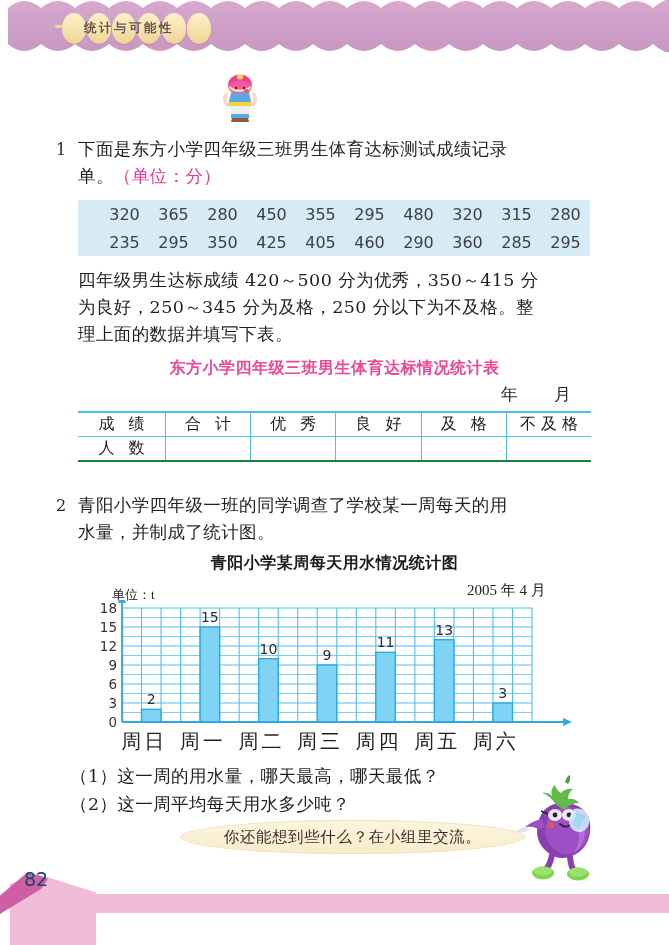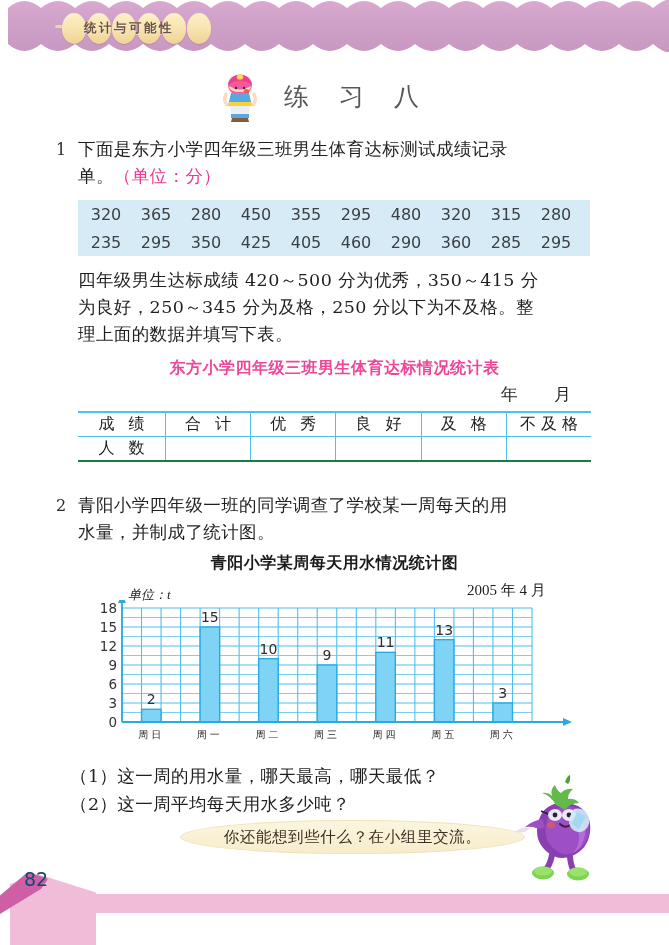--- a/index.html
+++ b/index.html
@@ -74,21 +74,21 @@
   }
   .pink{color:#e8388f;}
 
   
   #score-strip{
     position:absolute;left:78px;top:200px;width:512px;height:56px;
     background:#d7ebf6;
   }
   #score-strip .srow{
     display:flex;height:28px;align-items:center;
-    padding-left:3px;
+    padding-left:22px;
   }
   #score-strip .cell{
     width:50px;text-align:center;
     font-family:"DejaVu Sans","Liberation Sans",sans-serif;
     font-size:16px;color:#3c4144;
   }
 
   
   #stats-table-title{
     position:absolute;left:0;top:358px;width:669px;text-align:center;
@@ -118,32 +118,32 @@
   #chart-title{
     position:absolute;left:0;top:553px;width:669px;text-align:center;
     font-family:"DejaVu Sans","Liberation Sans",sans-serif;
     font-size:16px;font-weight:bold;color:#1b1b1b;letter-spacing:.5px;
   }
   #chart-date{
     position:absolute;left:467px;top:581px;
     font-size:15px;color:#222;
   }
   #chart-unit{
-    position:absolute;left:128px;top:586px;
-    font-size:13px;color:#222;font-style:italic;
+    position:absolute;left:112px;top:586px;
+    font-size:13px;color:#222;
   }
   #chart-area{position:absolute;left:95px;top:600px;width:480px;height:145px;}
   .ylab{
     position:absolute;width:22px;text-align:right;
     font-family:"DejaVu Sans","Liberation Sans",sans-serif;
     font-size:13.5px;color:#333;
   }
   .xlab{
-    position:absolute;top:128px;width:60px;text-align:center;
-    font-size:10px;color:#1f1f1f;letter-spacing:3px;
+    position:absolute;top:128px;width:60px;
+    font-size:20px;color:#1f1f1f;letter-spacing:3px;
   }
   .barval{
     position:absolute;width:40px;text-align:center;
     font-family:"DejaVu Sans","Liberation Sans",sans-serif;
     font-size:14px;color:#2e2e2e;
   }
 
   
   #speech-bubble{
     position:absolute;left:180px;top:820px;width:345px;height:34px;
@@ -226,21 +226,20 @@
     <circle cx="26" cy="16" r="1.2" fill="#3a2a22"></circle>
     <circle cx="28.5" cy="19.5" r="2.6" fill="#f05a5a"></circle>
     <path d="M13,21 h18 l3,13 h-24 Z" fill="#5aa8e0"></path>
     <rect x="11" y="30" width="22" height="4.5" fill="#f5d33f"></rect>
     <path d="M12,34 h20 l-1.5,9 h-17 Z" fill="#eceff1"></path>
     <rect x="13" y="42" width="18" height="4" fill="#5aa8e0"></rect>
     <path d="M14,46 h16 l1,4 h-18 Z" fill="#8a5a3c"></path>
     <path d="M8,22 q-3,6 1,11" stroke="#ffd9c0" stroke-width="3.5" fill="none" stroke-linecap="round"></path>
     <path d="M36,22 q3,6 -1,11" stroke="#ffd9c0" stroke-width="3.5" fill="none" stroke-linecap="round"></path>
   </svg>
-  <div id="page-title">练 习 八</div>
 </div>
 
 <div class="qnum" style="left:56px;top:140px;">1</div>
 <div class="qtext" style="left:78px;top:136px;width:520px;">下面是东方小学四年级三班男生体育达标测试成绩记录</div>
 <div class="qtext" style="left:78px;top:163px;"><span>单。</span><span class="pink">（单位：分）</span></div>
 
 <div id="score-strip">
   <div class="srow">
     <div class="cell">320</div>
     <div class="cell">365</div>

